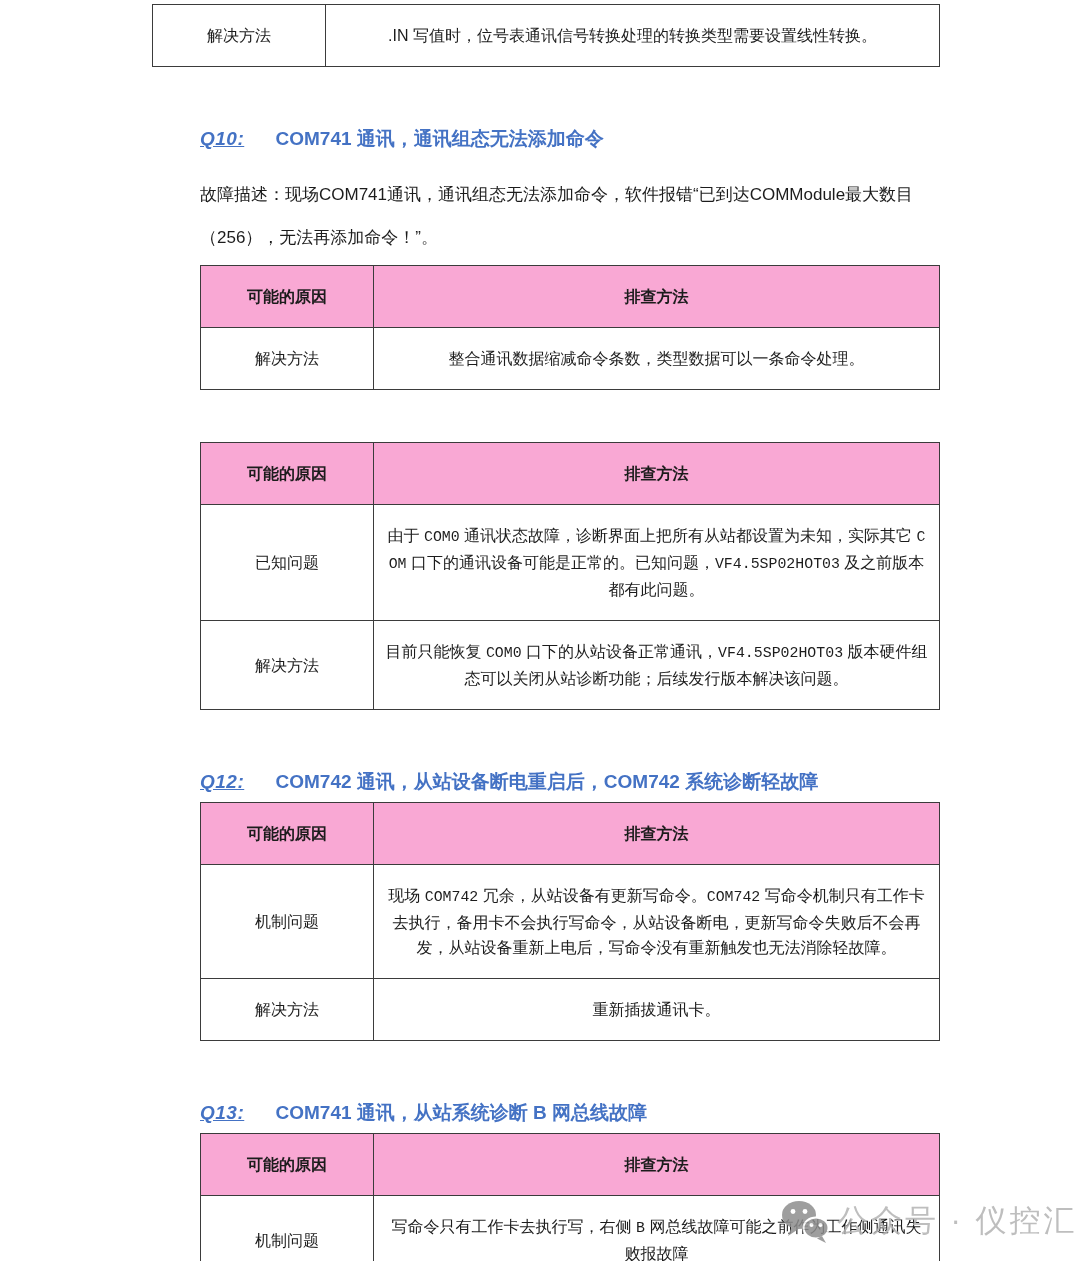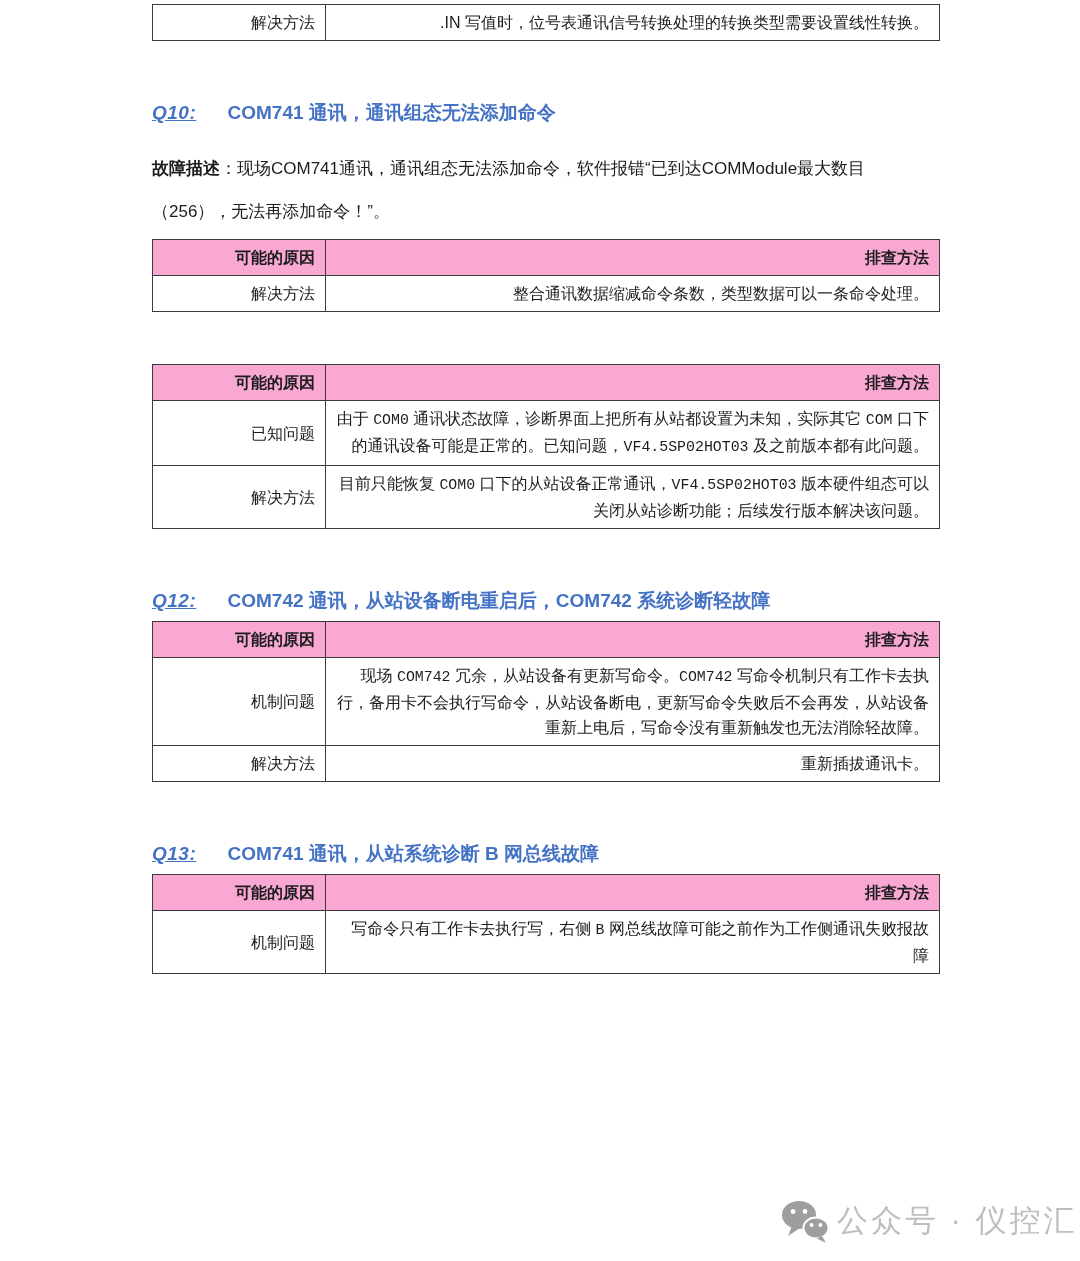--- a/index.html
+++ b/index.html
@@ -26,54 +26,54 @@
   }
   
   .doc-table {
     width: 100%;
     border-collapse: collapse;
     table-layout: fixed;
   }
   .doc-table th,
   .doc-table td {
     border: 1.6px solid #3b3b3b;
-    padding: 5px 10px;
+    padding: 18px 10px;
     font-size: 16px;
     line-height: 25px;
-    text-align: right;
+    text-align: center;
     vertical-align: middle;
     word-break: break-all;
   }
   .doc-table th {
     background: #f9a8d4;
     font-weight: 700;
   }
   .col1 { width: 152px; }
   .carryover { margin-top: 4px; }
   
-  section.qa-section { margin-top: 52px; }
+  section.qa-section { margin-top: 52px; margin-left: 48px; }
   .q-heading {
     margin: 0;
     font-size: 19px;
     line-height: 40px;
     font-weight: 700;
     color: #4472c4;
   }
   .q-num {
     font-style: italic;
     text-decoration: underline;
     margin-right: 26px;
     letter-spacing: 0.5px;
   }
   .desc {
     margin: 14px 0 6px 0;
     font-size: 17px;
     line-height: 43px;
   }
-  .desc-label { font-weight: 700; }
+  .desc-label { font-weight: 400; }
   .ascii {
     font-family: "Liberation Mono", monospace;
     font-size: 0.93em;
   }
   
   .watermark {
     position: absolute;
     left: 781px;
     top: 1196px;
     display: flex;

